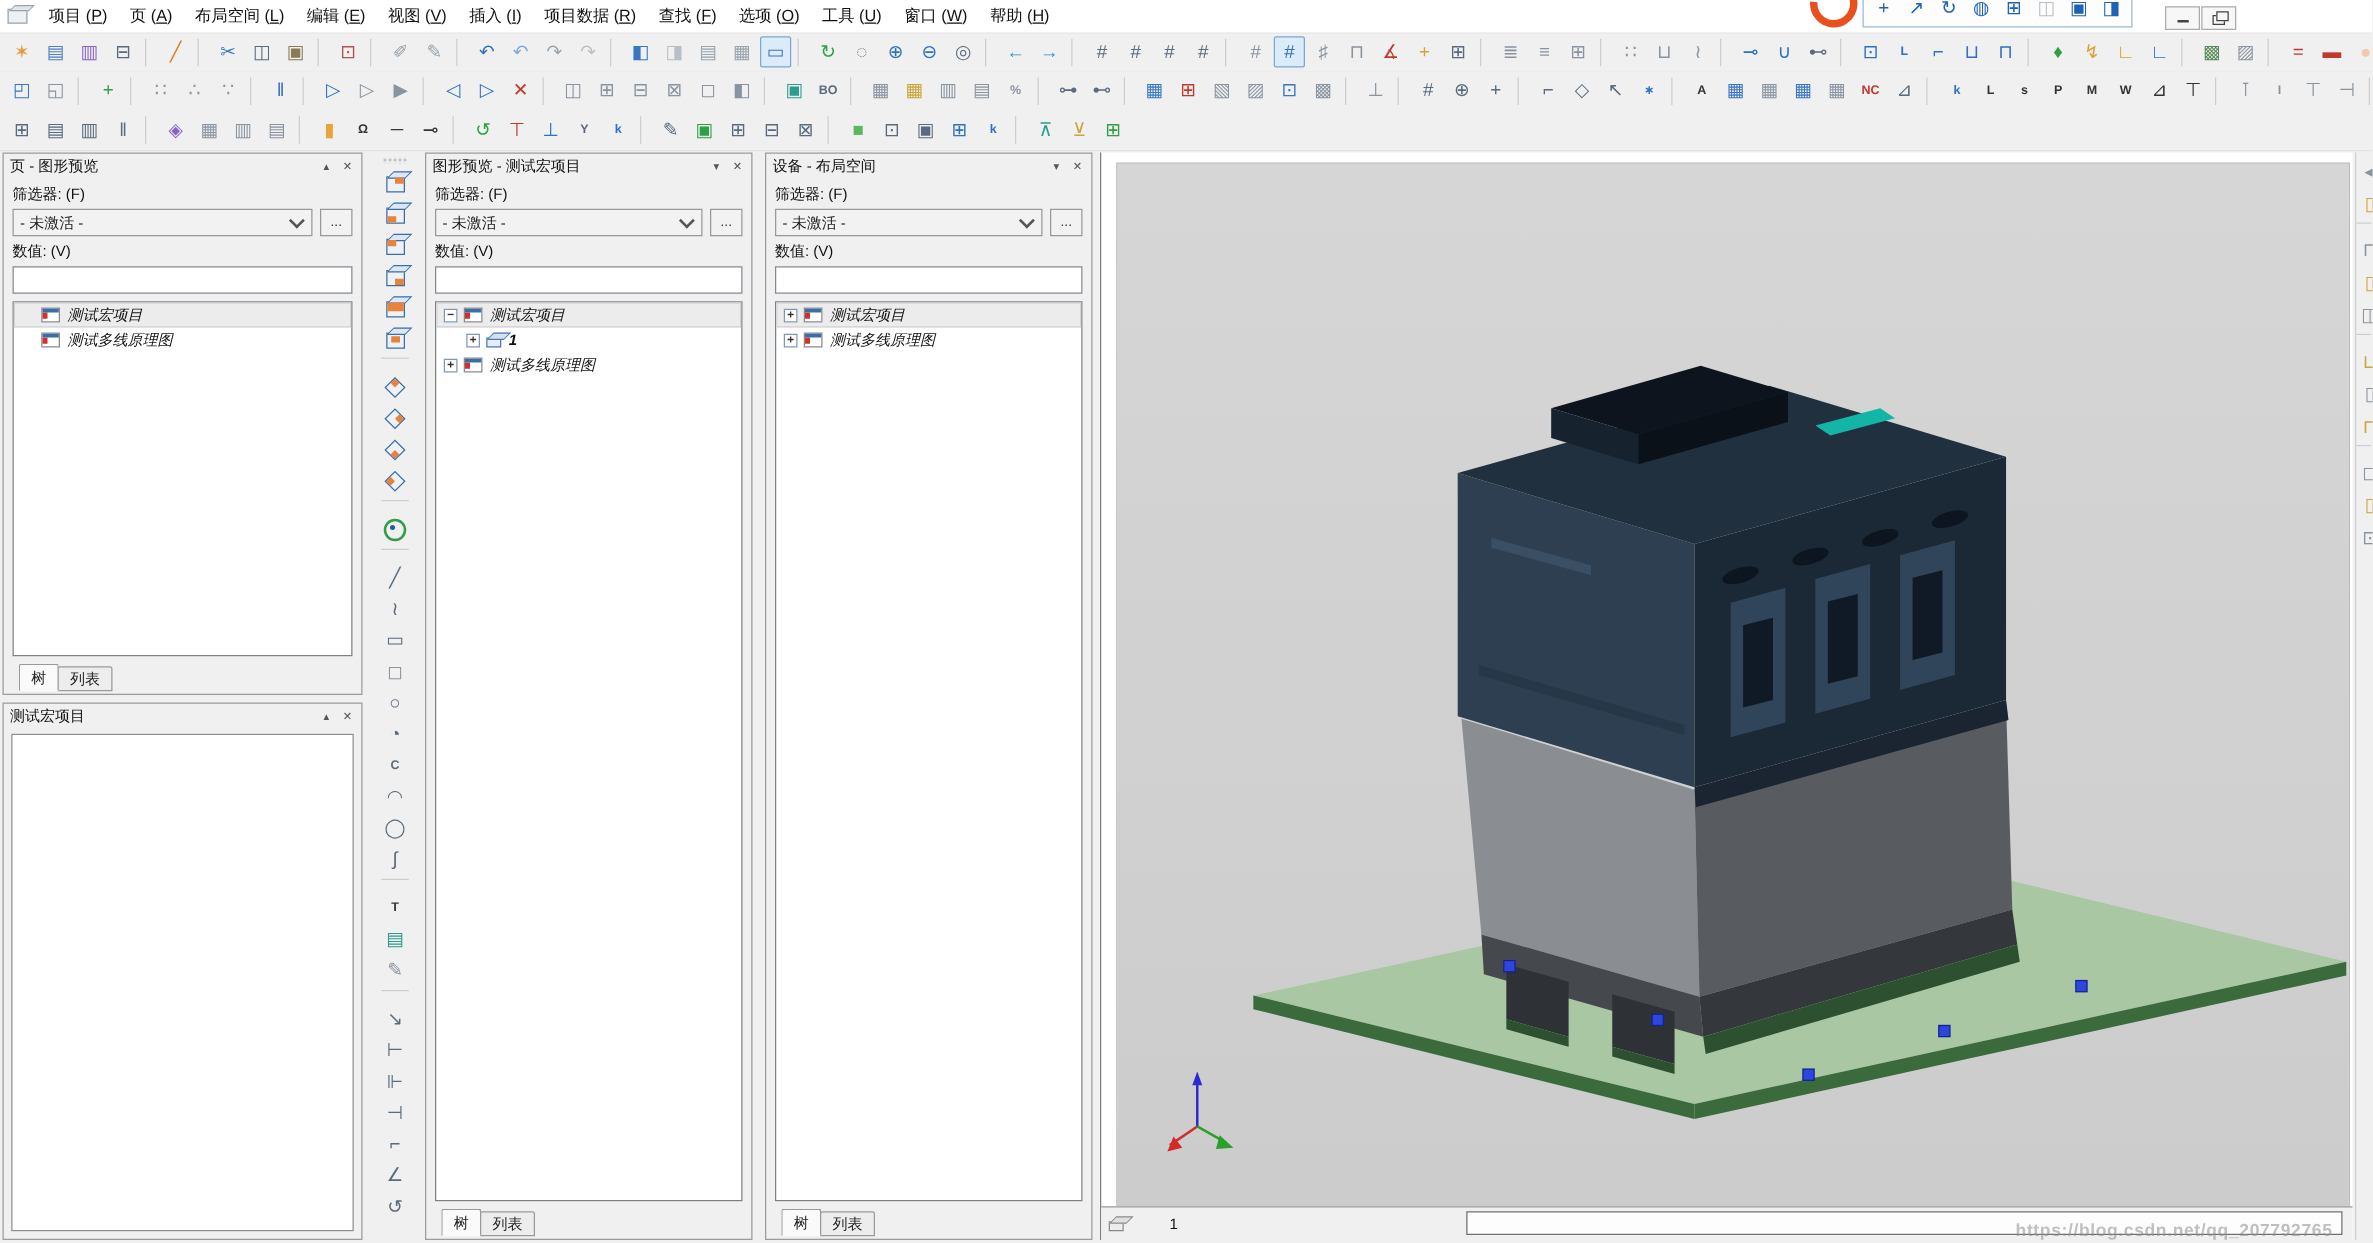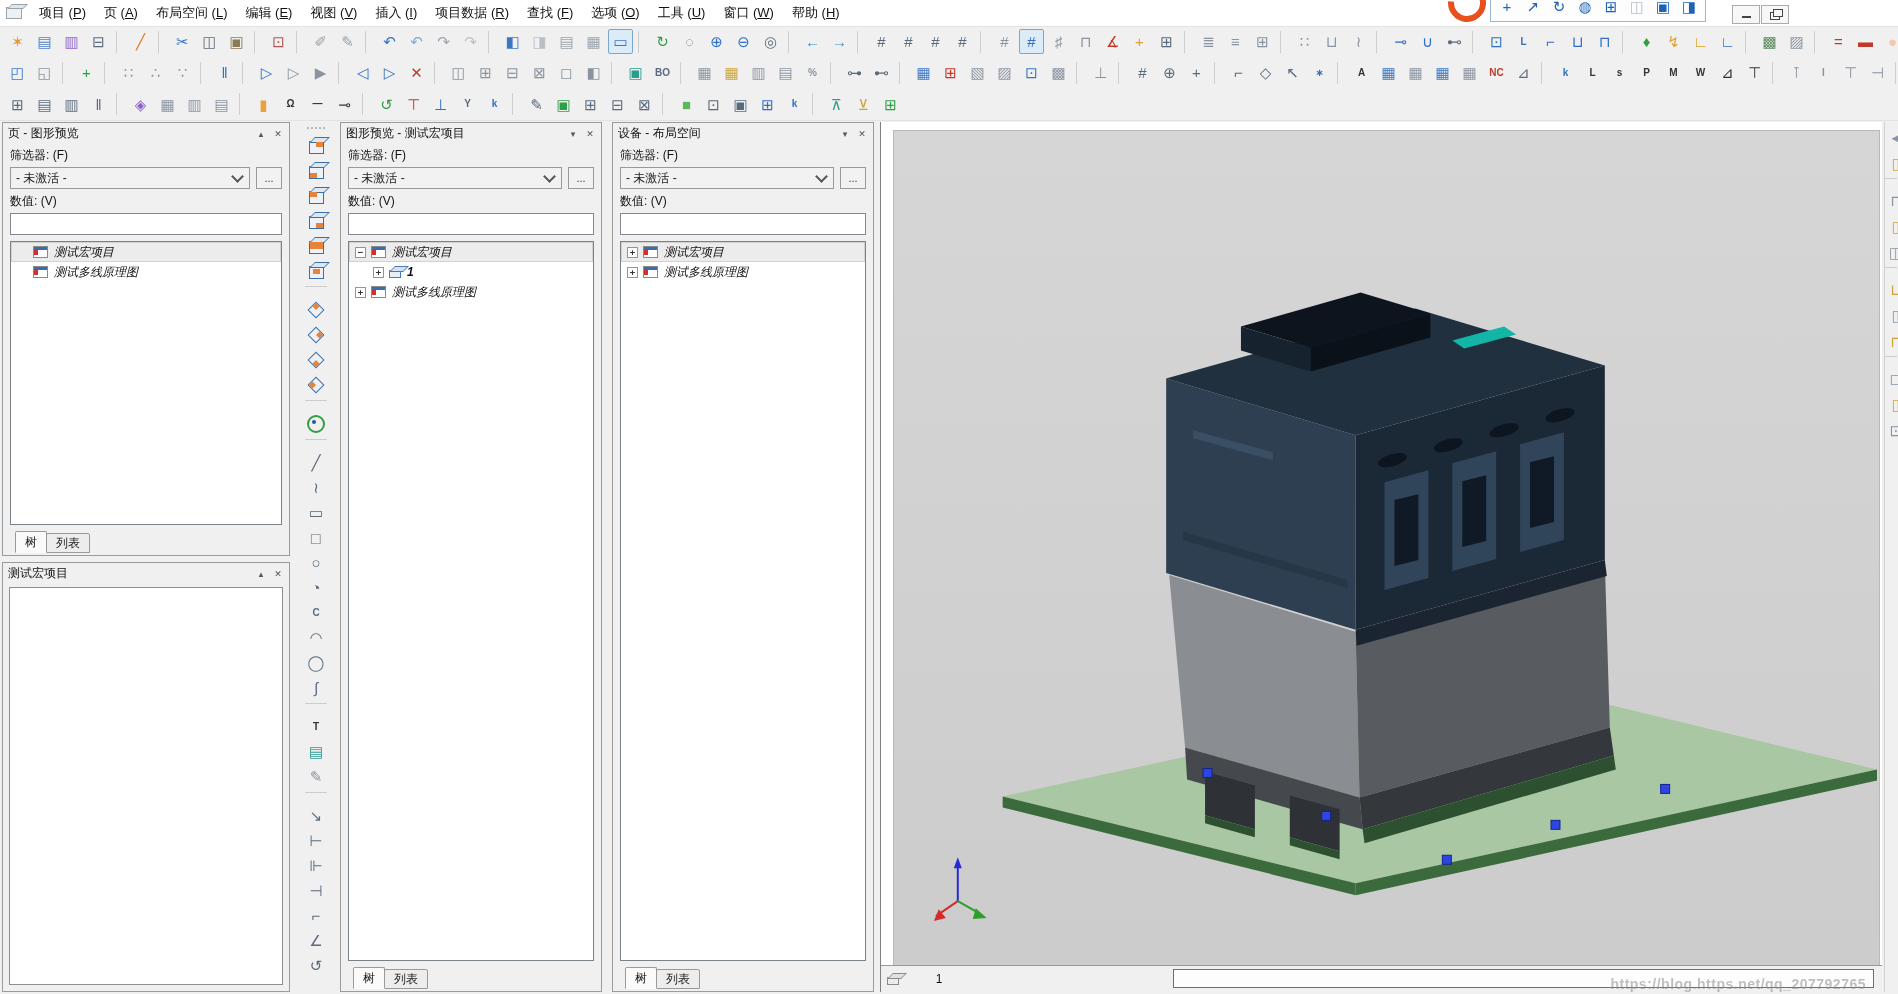--- a/index.html
+++ b/index.html
@@ -1014,21 +1014,21 @@
       </g>
     </svg>
   </div>
   <div id="vtabbar">
     <span id="vtab-cube">
         <span class="ticon cube gray"></span>
       </span>
     <span id="vtab-1">1</span>
     <span id="vtab-strip"></span>
   </div>
-  <div id="watermark">https://blog.https.net/qq_207792765</div>
+  <div id="watermark">https://blog.csdn.net/qq_207792765</div>
 </div>
 
 <div id="rightstrip">
     <span class="tbtn">
       <span class="g" style="color: rgb(138, 148, 160);">◄</span>
     </span>
     <span class="tbtn">
       <span class="g" style="color: rgb(202, 165, 61);">▯</span>
     </span>
     <span class="tsep"></span>

